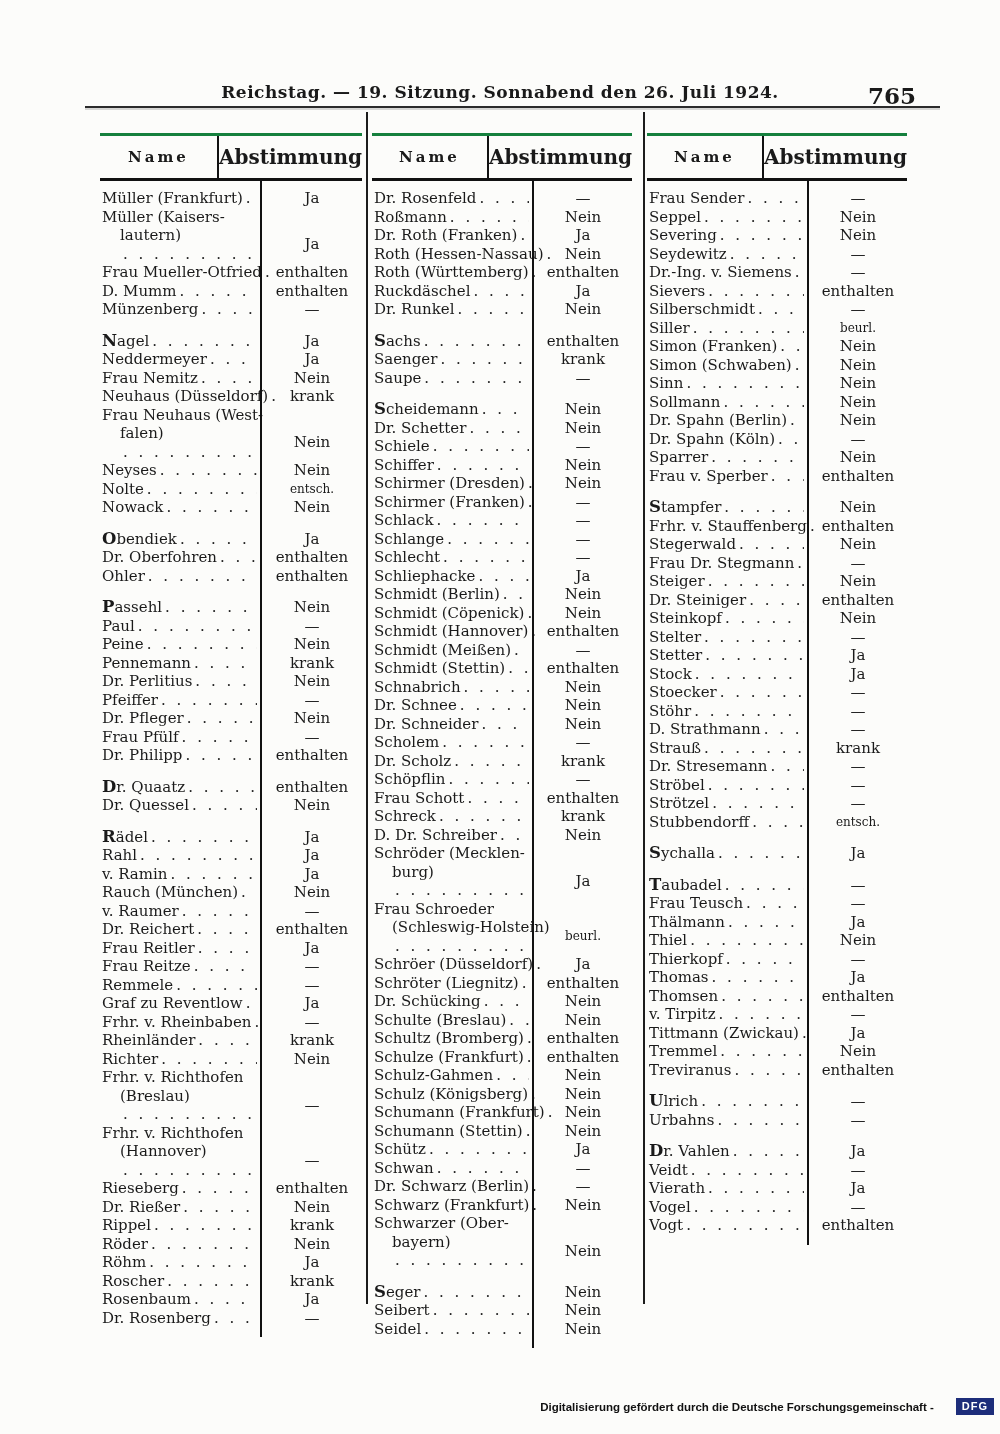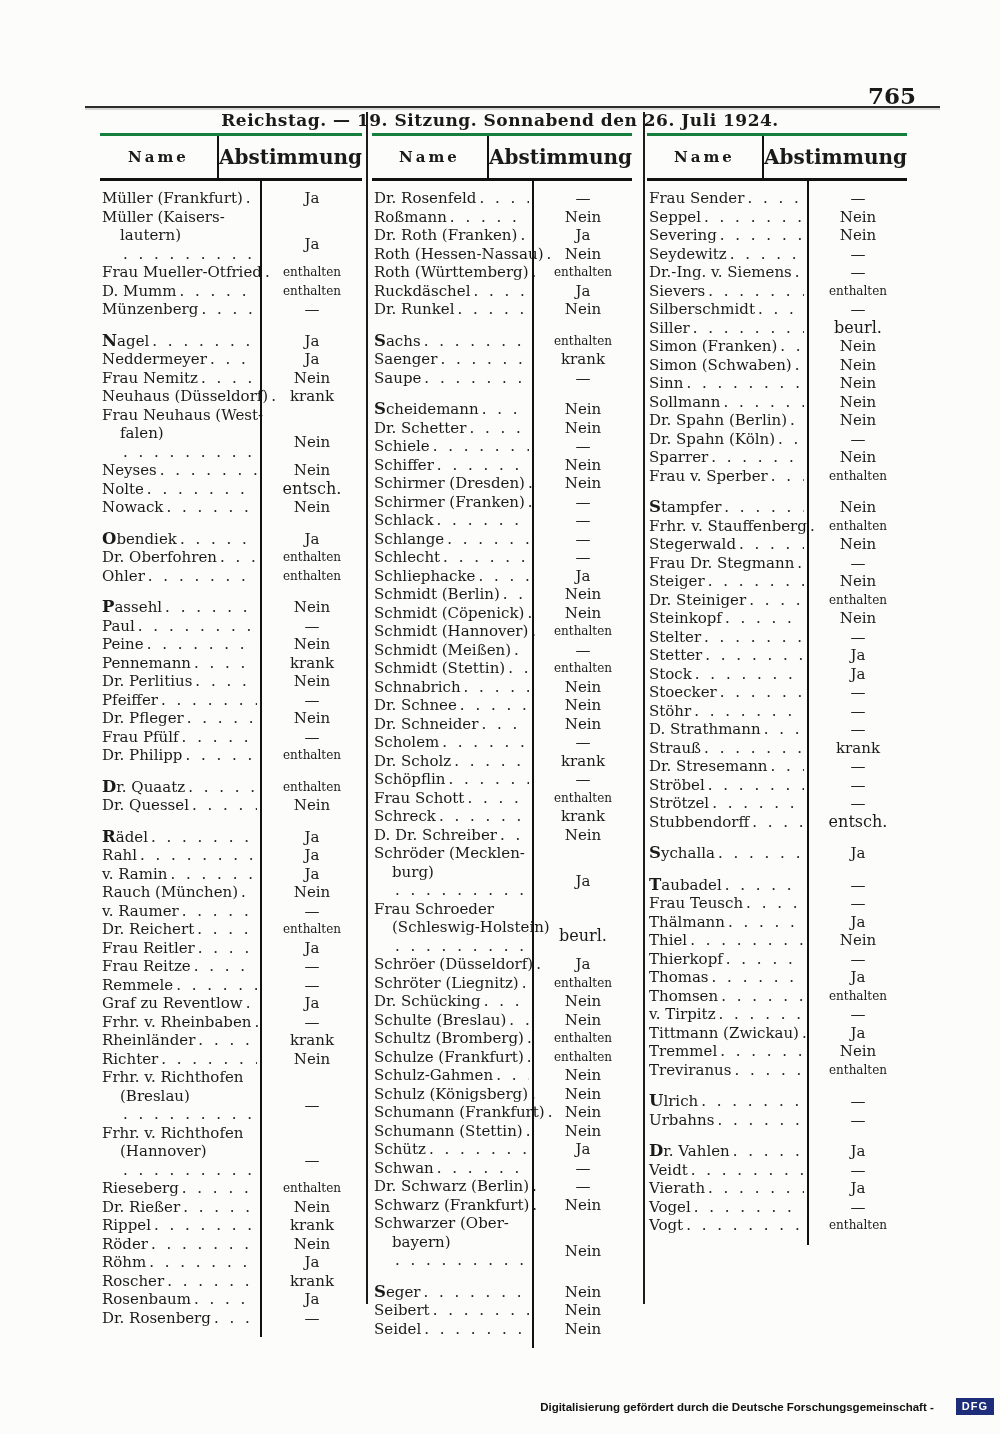--- a/index.html
+++ b/index.html
@@ -9,21 +9,20 @@
     background:#fcfcfa;
     margin:0 auto;
     font-family:"DejaVu Serif", serif;
     color:#1a1a1a;
     overflow:hidden;
   }
   .title{
     position:absolute;top:82px;left:0;right:0;
     text-align:center;font-size:17px;font-weight:bold;
     letter-spacing:.5px;
-    margin-top:28px;
   }
   .pagenum{
     position:absolute;top:82px;left:862px;width:60px;
     font-size:23px;font-weight:bold;text-align:center;
   }
   .hrule{
     position:absolute;top:106px;left:85px;width:855px;height:2px;
     background:#2b2b2b;box-shadow:0 2px 0 rgba(0,0,0,.15);
   }
   .vsep{
@@ -64,22 +63,22 @@
   .row.pad{height:8px;min-height:8px;}
   .row.tail{height:10px;min-height:10px;}
   .txt{white-space:nowrap;}
   .ini{font-weight:bold;font-size:16.5px;}
   .lead{
     flex:1;overflow:hidden;white-space:nowrap;
     margin:0 3px;letter-spacing:3px;color:#222;min-width:4px;
   }
   .lead::after{content:". . . . . . . . . . . . . . . . . . . . . . . . .";}
   .vote{font-size:15px;}
-  .vote.sm{font-size:12px;}
-  .vote.md{font-size:16px;}
+  .vote.sm{font-size:15px;}
+  .vote.md{font-size:12px;}
 
   .footer{
     position:absolute;top:1398px;left:0;right:6px;
     display:flex;justify-content:flex-end;align-items:center;gap:22px;
     font-family:"Liberation Sans", sans-serif;
     font-weight:bold;font-size:11.5px;color:#111;
   }
   .dfg{
     color:#fff;padding:2px 6px 3px 6px;
     font-size:11px;font-weight:bold;letter-spacing:1px;

